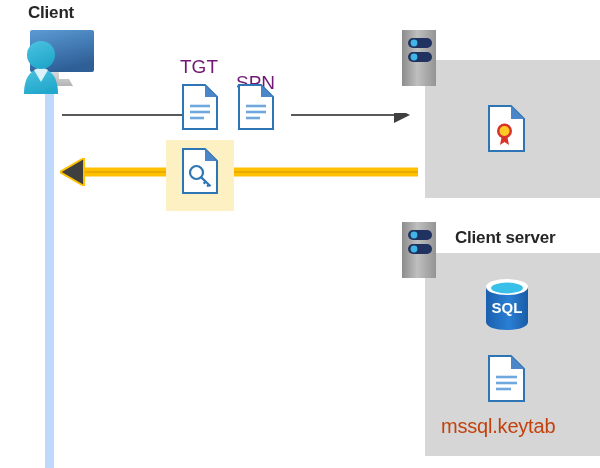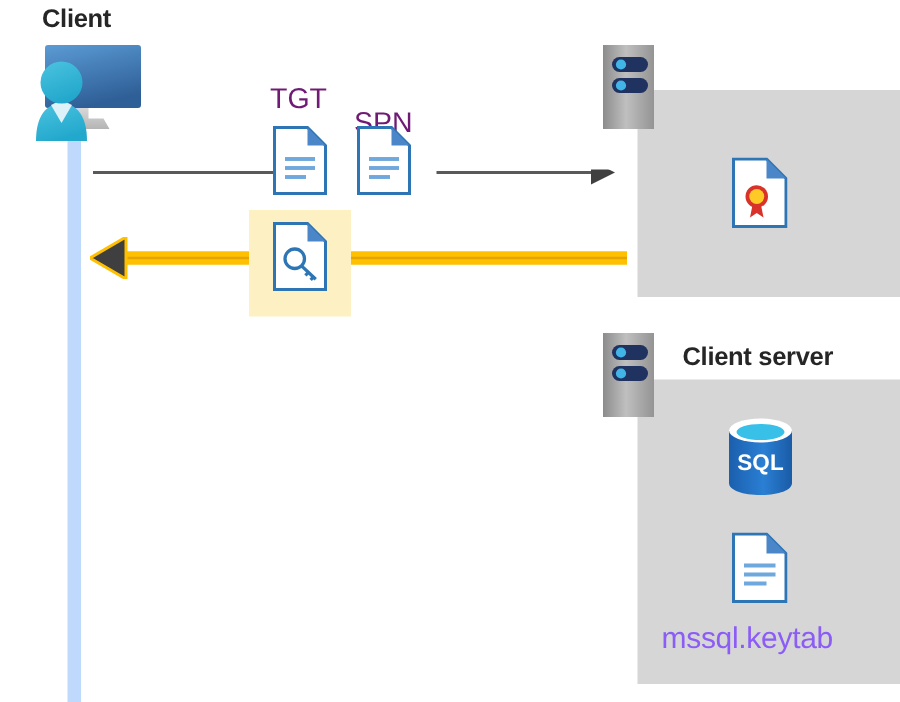--- a/index.html
+++ b/index.html
@@ -76,21 +76,21 @@
   #tgt-label { left: 180px; top: 56px; }
   #spn-label { left: 236px; top: 72px; }
 
   
   #sql-icon { left: 482px; top: 277px; width: 50px; height: 55px; text-align: center; }
 
   
   #keytab-name {
     left: 441px; top: 415px;
     font-size: 20px;
-    color: #8b5cf6;
+    color: #c2410c;
     letter-spacing: -0.2px;
     text-align: right;
   }
 </style>
 </head>
 <body>
 
 <div id="canvas">
 
   <div class="abs panel" id="dc-panel"></div>

